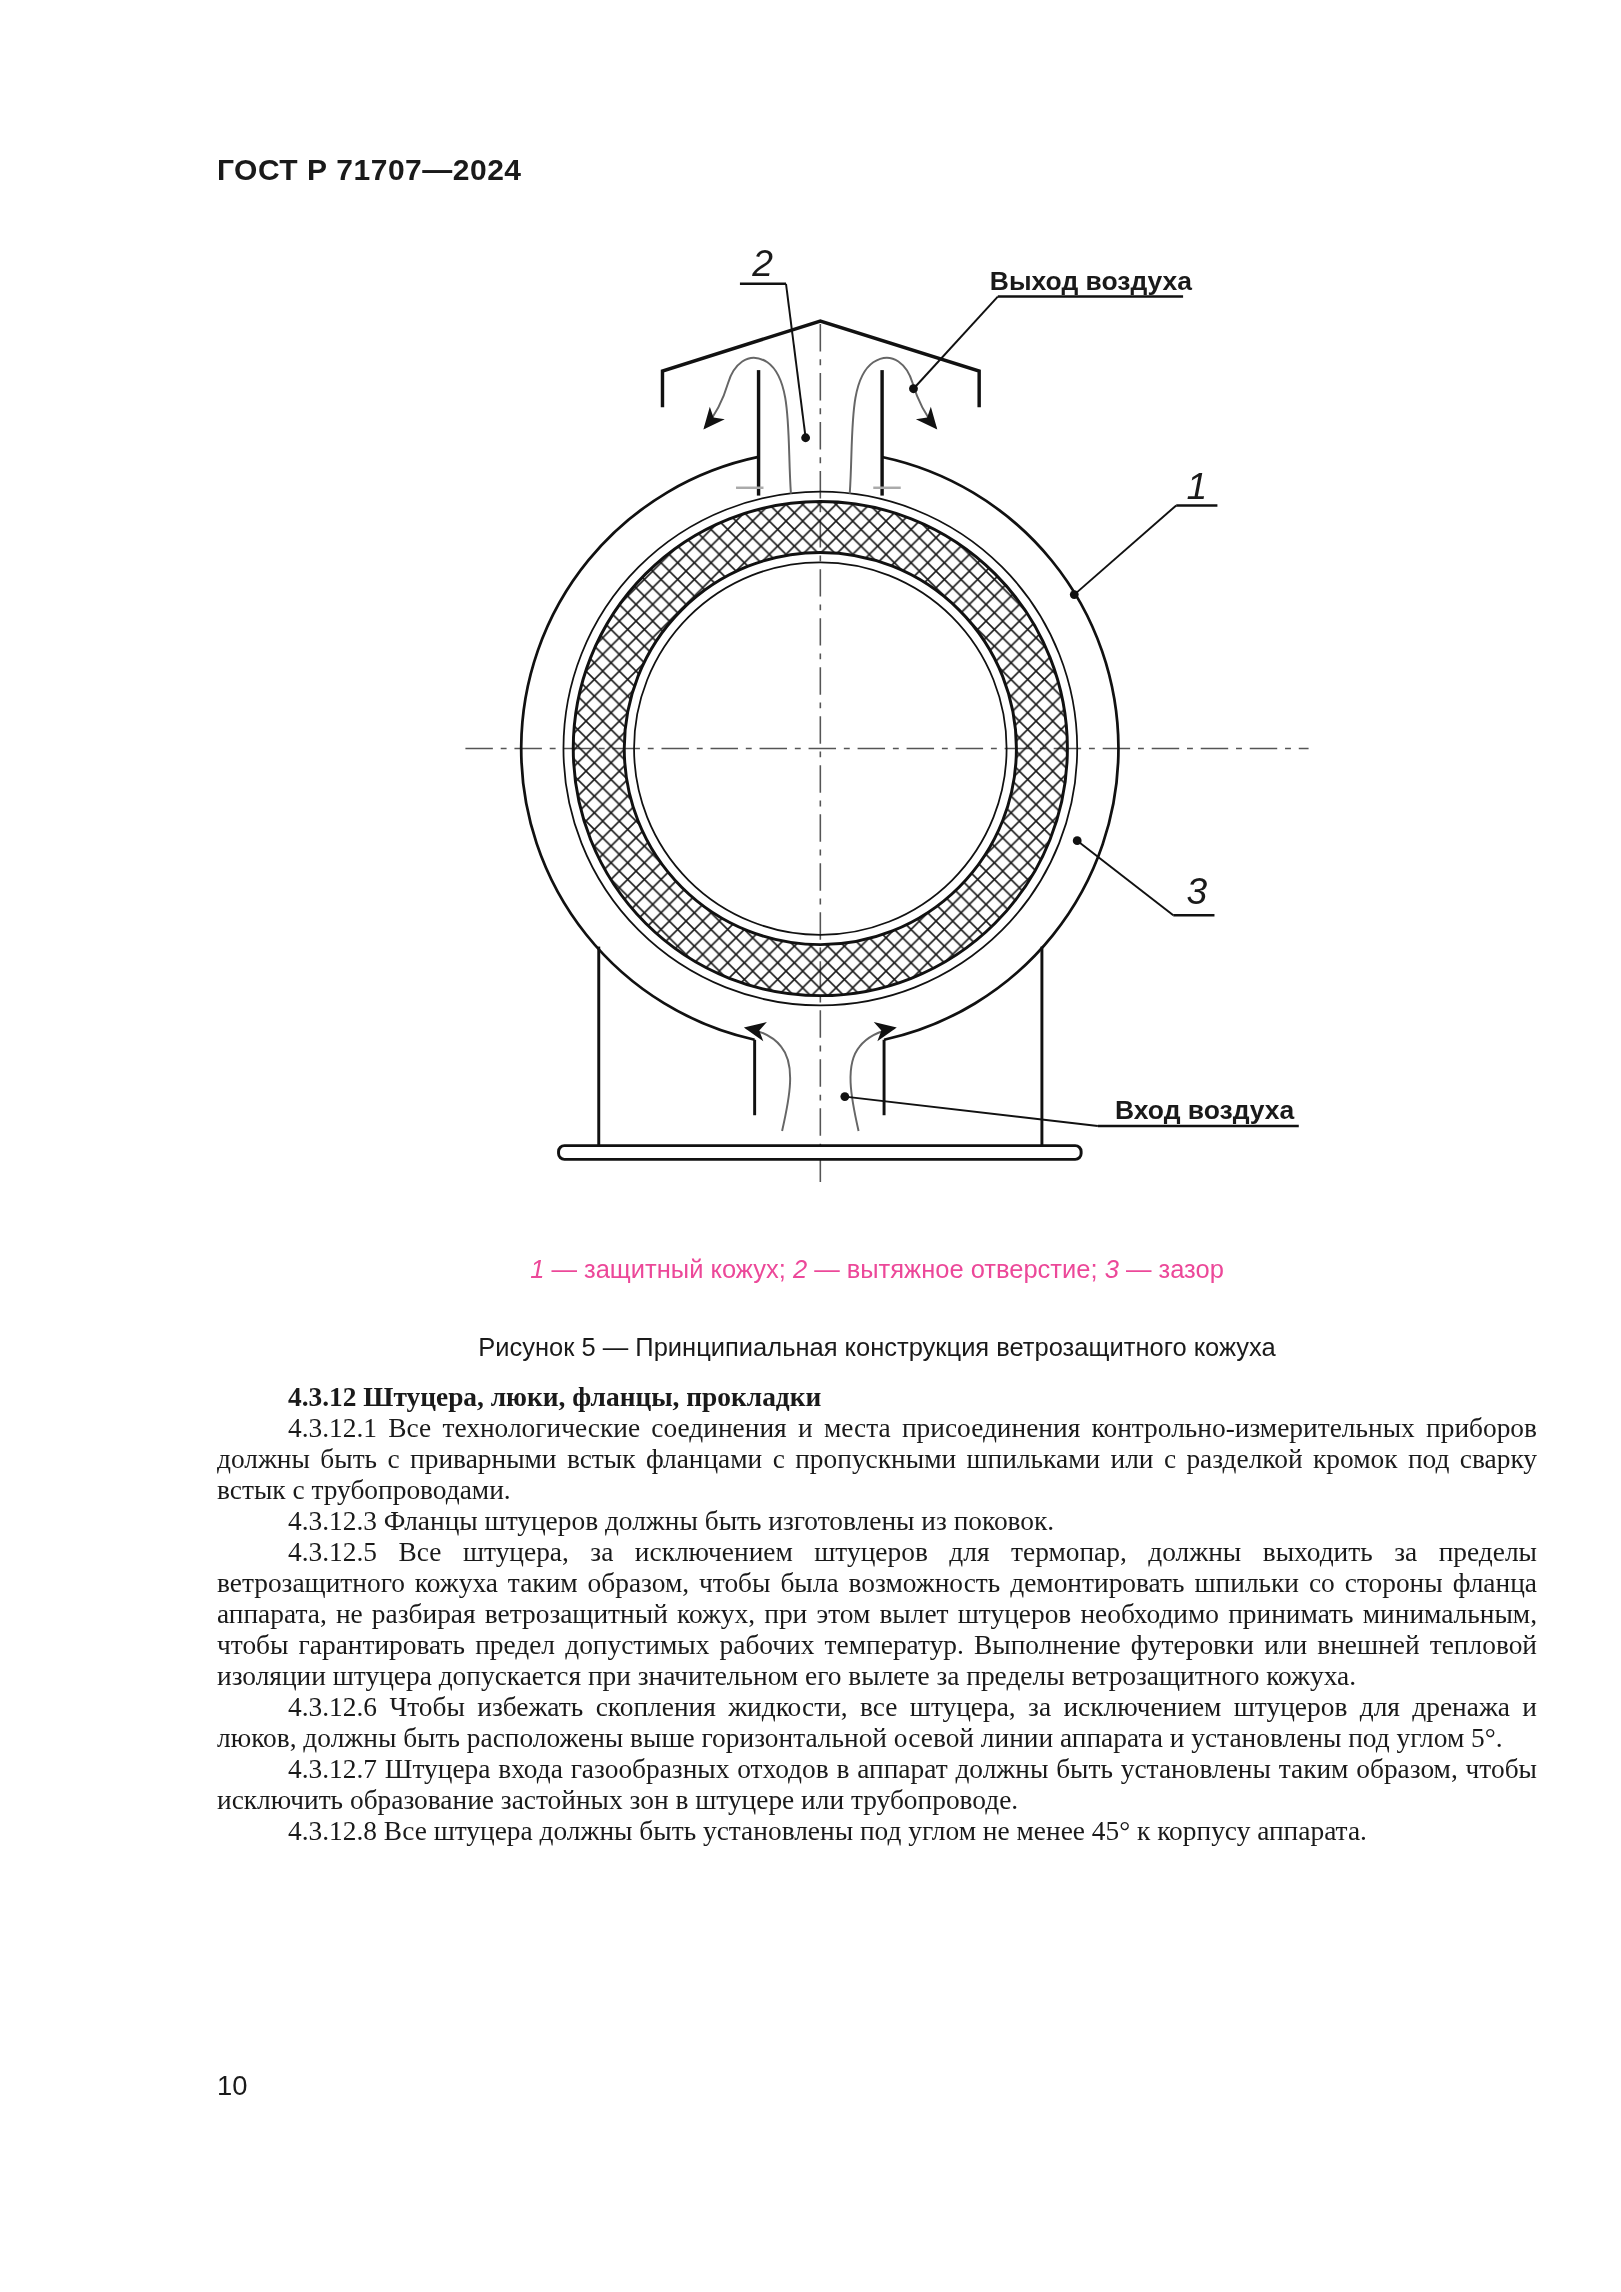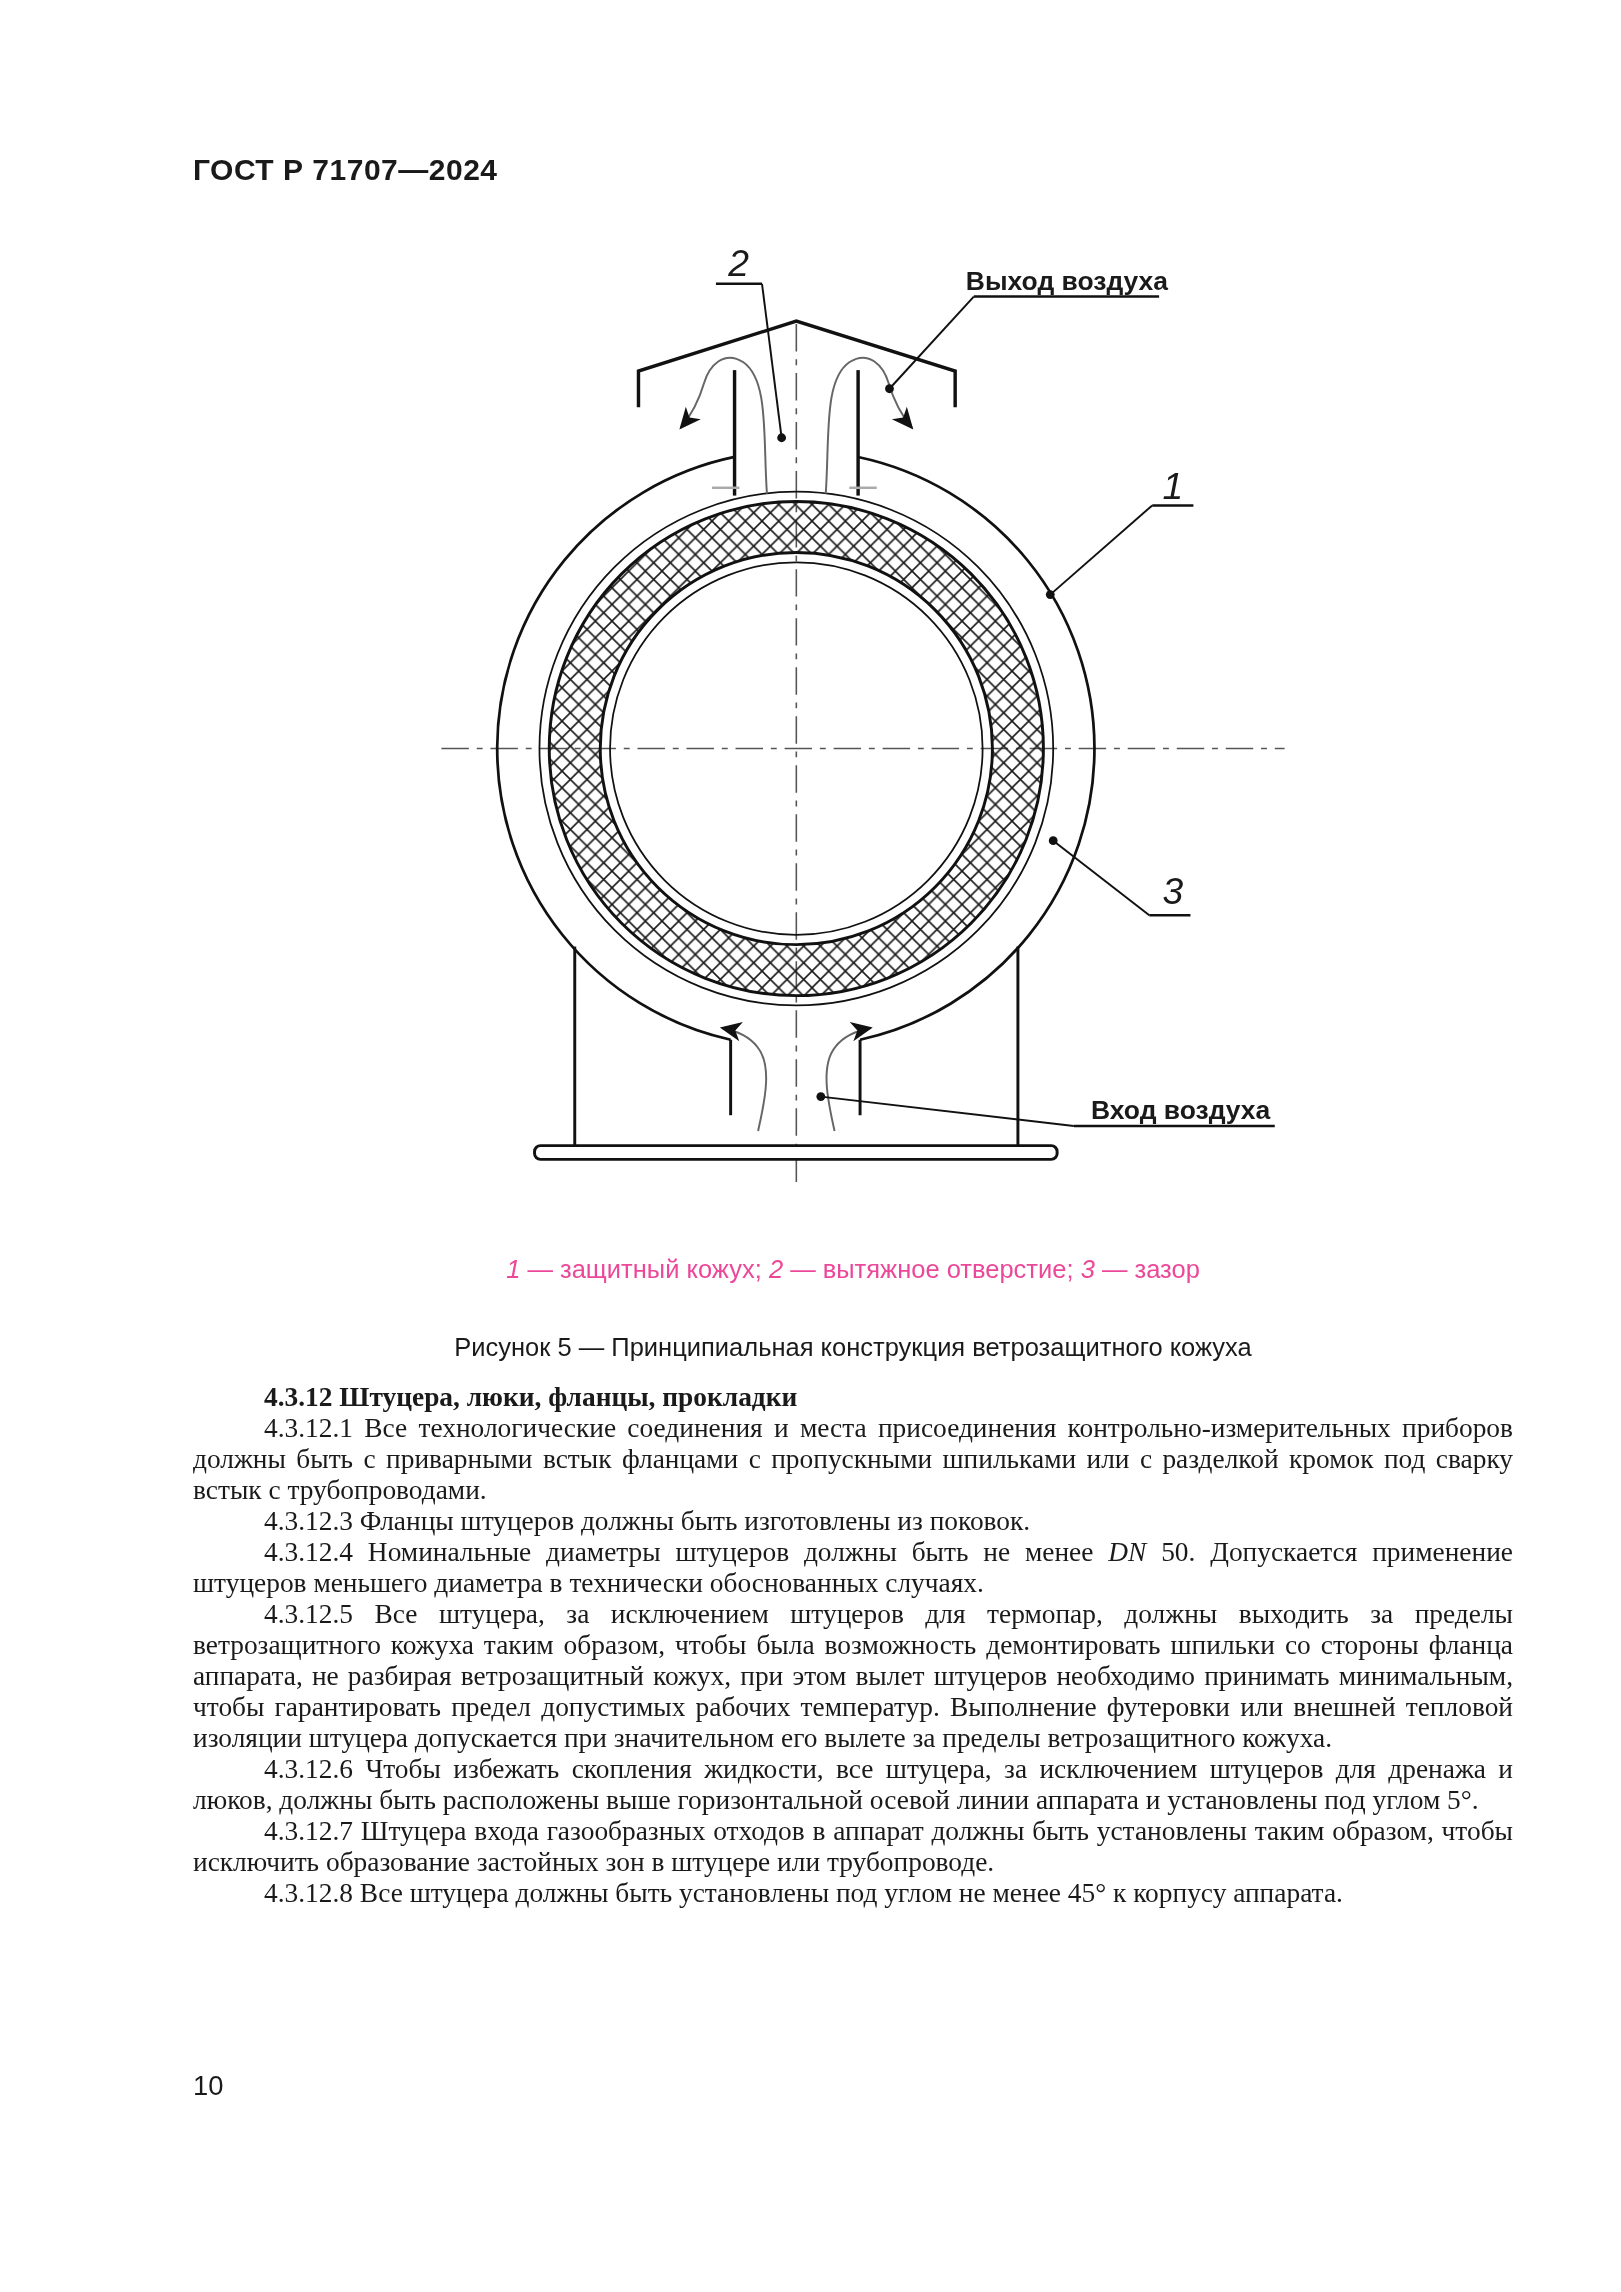--- a/index.html
+++ b/index.html
@@ -1,21 +1,21 @@
 <!DOCTYPE html>
 <html><head>
 <meta charset="utf-8">
 <style>
   html,body{margin:0;padding:0;}
   body{
     width:1621px;height:2293px;background:#ffffff;position:relative;
     font-family:"Liberation Sans", sans-serif;color:#111;
     -webkit-font-smoothing:antialiased;
   }
-  .page{position:absolute;inset:0;}
+  .page{position:absolute;inset:0;margin-left:24px;}
   .doc-header{
     position:absolute;left:193px;top:153px;
     font-size:30px;font-weight:bold;letter-spacing:0.5px;color:#1a1a1a;
   }
   .figure-wrap{position:absolute;left:412px;top:221px;width:902px;height:1010px;}
   .fig-legend{
     position:absolute;left:193px;top:1255px;width:1320px;
     text-align:center;font-size:25.5px;color:#ec4899;
   }
   .fig-caption{
@@ -115,21 +115,20 @@
   </div>
 
   <div class="fig-legend"><span class="it">1</span><span> — защитный кожух; </span><span class="it">2</span><span> — вытяжное отверстие; </span><span class="it">3</span><span> — зазор</span></div>
 
   <div class="fig-caption">Рисунок 5 — Принципиальная конструкция ветрозащитного кожуха</div>
 
   <div class="body-text">
     <p class="heading">4.3.12 Штуцера, люки, фланцы, прокладки</p>
     <p>4.3.12.1 Все технологические соединения и места присоединения контрольно-измерительных приборов должны быть с приварными встык фланцами с пропускными шпильками или с разделкой кромок под сварку встык с трубопроводами.</p>
     <p>4.3.12.3 Фланцы штуцеров должны быть изготовлены из поковок.</p>
-    <p><span>4.3.12.4 Номинальные диаметры штуцеров должны быть не менее </span><span class="it">DN</span><span> 50. Допускается примене­ние штуцеров меньшего диаметра в технически обоснованных случаях.</span></p>
     <p>4.3.12.5 Все штуцера, за исключением штуцеров для термопар, должны выходить за пределы ветрозащитного кожуха таким образом, чтобы была возможность демонтировать шпильки со стороны фланца аппарата, не разбирая ветрозащитный кожух, при этом вылет штуцеров необходимо принимать минимальным, чтобы гарантировать предел допустимых рабочих температур. Выполнение футеровки или внешней тепловой изоляции штуцера допускается при значительном его вылете за пределы ветро­защитного кожуха.</p>
     <p>4.3.12.6 Чтобы избежать скопления жидкости, все штуцера, за исключением штуцеров для дрена­жа и люков, должны быть расположены выше горизонтальной осевой линии аппарата и установлены под углом 5°.</p>
     <p>4.3.12.7 Штуцера входа газообразных отходов в аппарат должны быть установлены таким обра­зом, чтобы исключить образование застойных зон в штуцере или трубопроводе.</p>
     <p>4.3.12.8 Все штуцера должны быть установлены под углом не менее 45° к корпусу аппарата.</p>
   </div>
 
   <div class="page-number">10</div>
 
 </div>
 

